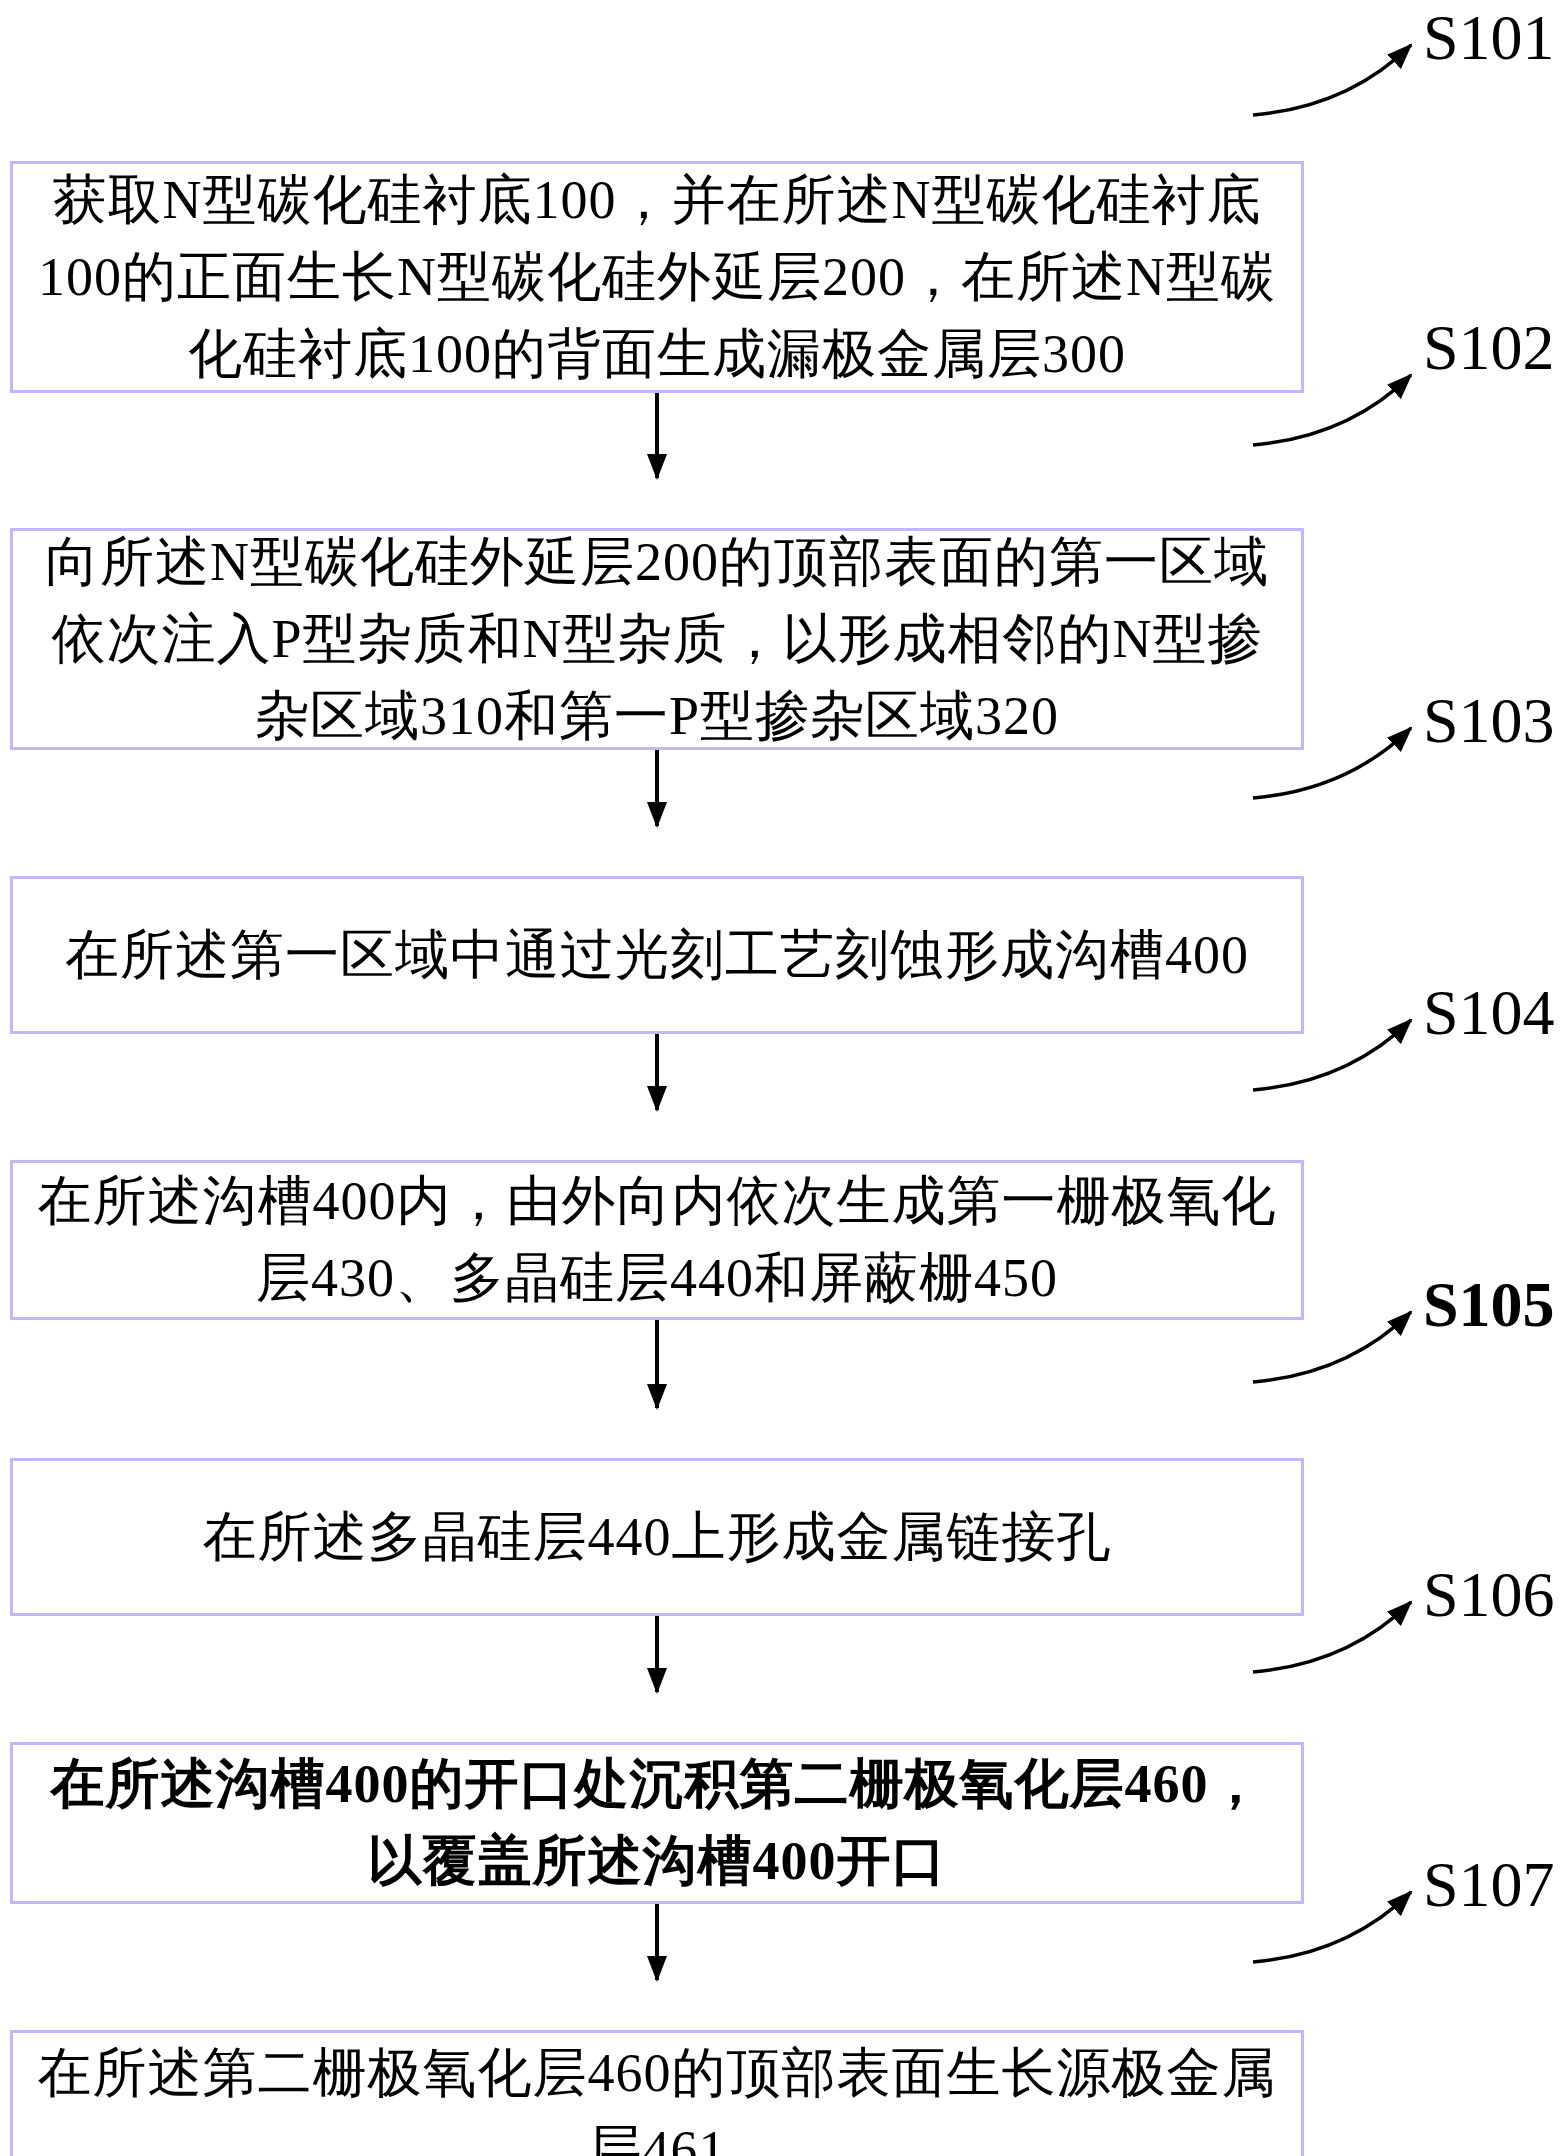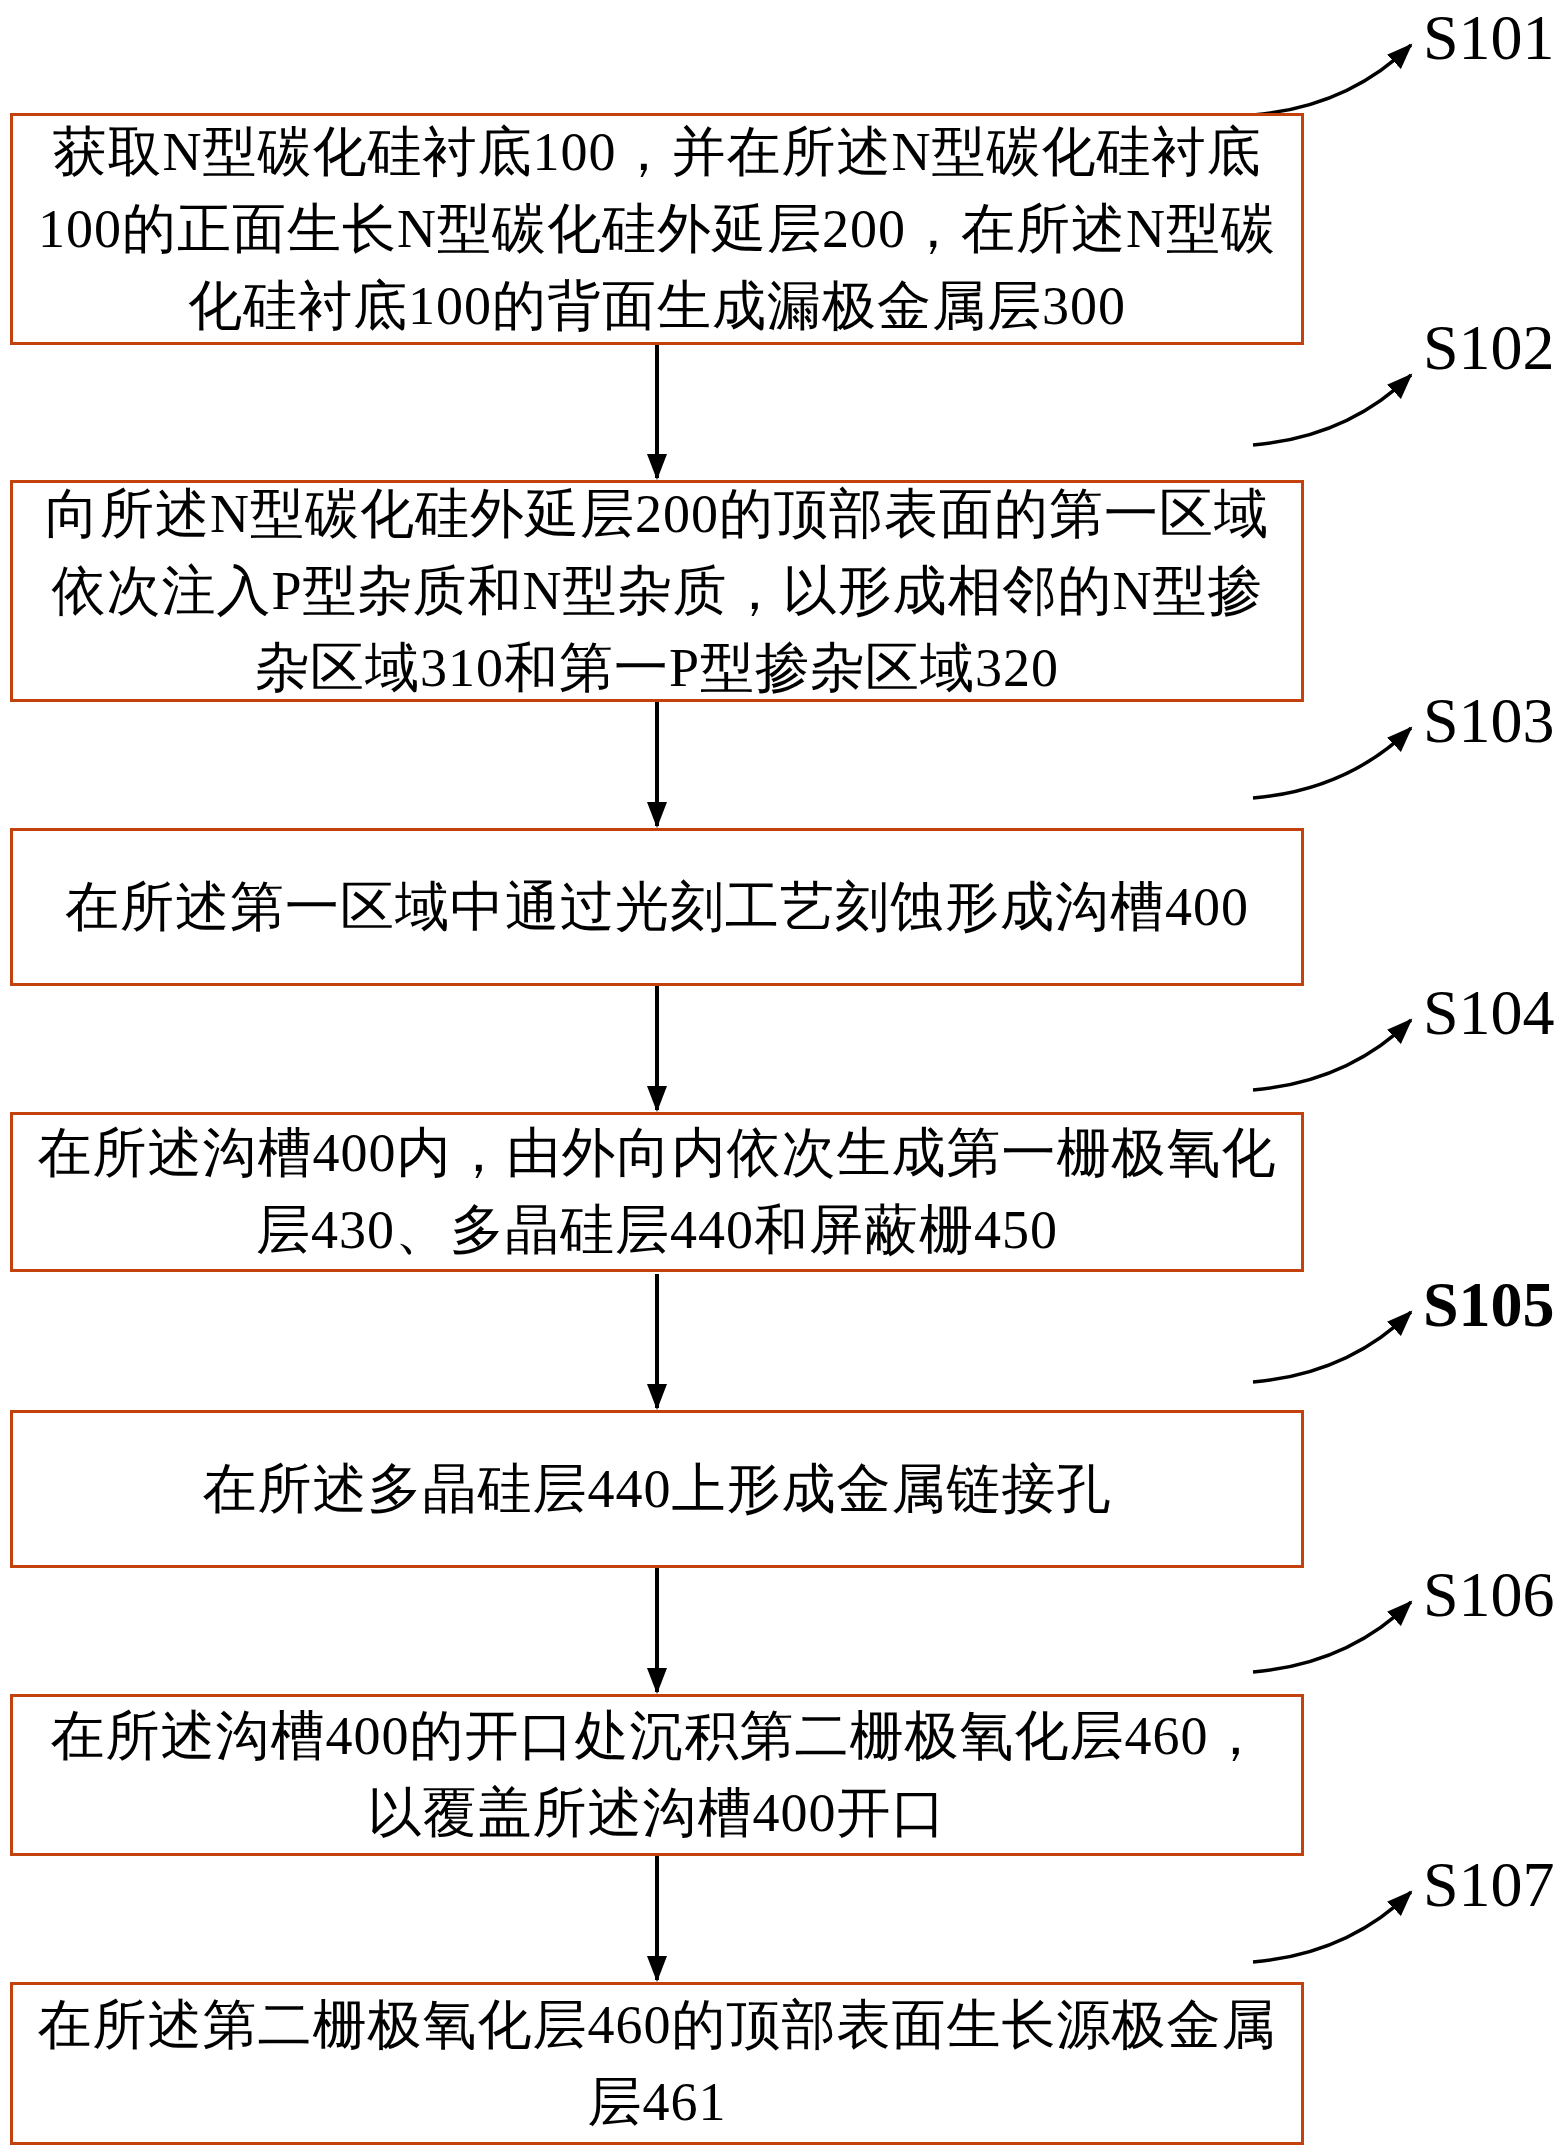--- a/index.html
+++ b/index.html
@@ -21,26 +21,27 @@
     top: 0;
     left: 0;
     width: 1563px;
     height: 2156px;
     pointer-events: none;
   }
   .step-box {
     position: absolute;
     left: 10px;
     width: 1294px;
-    border: 3px solid #c2410c;
+    border: 3px solid #c4b5fd;
     background: #ffffff;
     box-sizing: border-box;
     display: flex;
     align-items: center;
     justify-content: center;
+    margin-top: 48px;
   }
   .step-box .box-text {
     width: 100%;
     padding: 0 14px;
     box-sizing: border-box;
     font-size: 54px;
     line-height: 77px;
     text-align: center;
     letter-spacing: 1px;
   }
@@ -101,21 +102,21 @@
   </div>
 
   <div class="step-box" style="top:1112px;height:160px;">
     <div class="box-text">在所述沟槽400内，由外向内依次生成第一栅极氧化层430、多晶硅层440和屏蔽栅450</div>
   </div>
 
   <div class="step-box" style="top:1410px;height:158px;">
     <div class="box-text">在所述多晶硅层440上形成金属链接孔</div>
   </div>
 
-  <div class="step-box" style="top:1694px;height:162px;">
+  <div class="step-box" style="top:1694px;height:162px;font-weight:bold;">
     <div class="box-text">在所述沟槽400的开口处沉积第二栅极氧化层460，以覆盖所述沟槽400开口</div>
   </div>
 
   <div class="step-box" style="top:1982px;height:163px;">
     <div class="box-text">在所述第二栅极氧化层460的顶部表面生长源极金属层461</div>
   </div>
 
 </div>
 
 </body></html>

